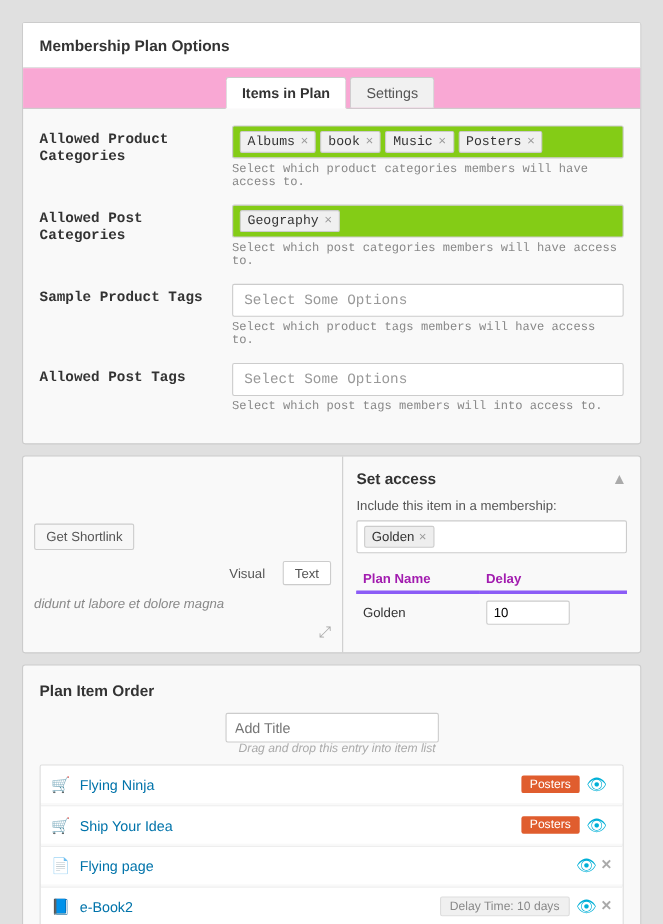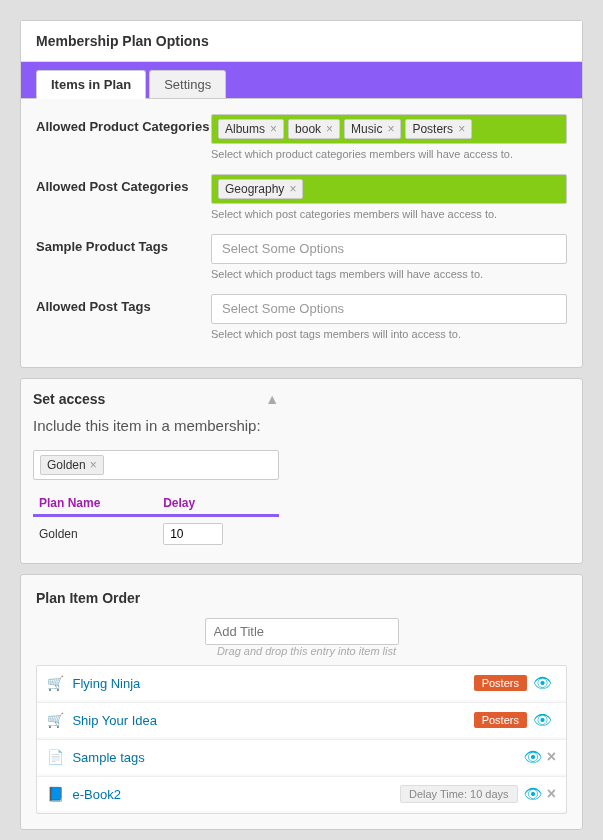--- a/index.html
+++ b/index.html
@@ -25,24 +25,25 @@
       padding: 12px 15px;
       font-size: 14px;
       font-weight: bold;
       border-bottom: 1px solid #ddd;
       color: #333;
     }
 
     
     .tabs {
       display: flex;
-      background: #8b5cf6;
+      background: #f9a8d4;
       border-bottom: 1px solid #ccc;
       padding: 8px 15px 0;
       gap: 0;
+      justify-content: center;
     }
     .tab {
       padding: 6px 14px;
       font-size: 13px;
       cursor: pointer;
       border: 1px solid #ccc;
       border-bottom: none;
       background: #f1f1f1;
       color: #555;
       border-radius: 3px 3px 0 0;
@@ -58,20 +59,21 @@
 
     
     .form-section {
       padding: 15px 15px 5px;
     }
 
     .form-row {
       display: flex;
       align-items: flex-start;
       margin-bottom: 14px;
+      font-family: Liberation Mono, monospace;
     }
 
     .form-label {
       width: 175px;
       font-weight: bold;
       font-size: 13px;
       padding-top: 5px;
       flex-shrink: 0;
       color: #333;
     }
@@ -216,23 +218,23 @@
       color: #333;
     }
 
     .collapse-btn {
       color: #aaa;
       cursor: pointer;
       font-size: 14px;
     }
 
     .access-label {
-      font-size: 15px;
+      font-size: 12px;
       color: #555;
-      margin-bottom: 16px;
+      margin-bottom: 6px;
     }
 
     .membership-tags {
       border: 1px solid #ccc;
       background: #fff;
       border-radius: 2px;
       padding: 4px 6px;
       display: flex;
       flex-wrap: wrap;
       gap: 4px;
@@ -266,21 +268,21 @@
     }
 
     .plan-table td {
       padding: 6px 6px;
       font-size: 12px;
     }
 
     .delay-input {
       border: 1px solid #ccc;
       padding: 3px 6px;
-      width: 60px;
+      width: 76px;
       font-size: 12px;
       border-radius: 2px;
     }
 
     
     .plan-order-panel {
       background: #f9f9f9;
       border: 1px solid #ccc;
       border-radius: 3px;
       padding: 15px;
@@ -431,20 +433,31 @@
       <div class="form-field">
         <div class="select-placeholder">Select Some Options</div>
         <div class="field-hint" style="margin-bottom:8px;">Select which post tags members will into access to.</div>
       </div>
     </div>
 
   </div>
 </div>
 
 <div class="split-panel">
+  <div class="split-left">
+    <button class="shortlink-btn">Get Shortlink</button>
+    <div class="editor-tabs">
+      <span class="editor-tab">Visual</span>
+      <span class="editor-tab active">Text</span>
+    </div>
+    <div class="editor-content">didunt ut labore et dolore magna</div>
+    <div class="expand-icon">
+      <span>⤢</span>
+    </div>
+  </div>
 
   <div class="split-right">
     <div class="set-access-header">
       <span class="set-access-title">Set access</span>
       <span class="collapse-btn">▲</span>
     </div>
     <div class="access-label">Include this item in a membership:</div>
     <div class="membership-tags">
       <span class="membership-tag">
         <span>Golden</span>
@@ -489,21 +502,21 @@
 
     <div class="plan-item">
       <span class="item-icon">🛒</span>
       <span class="item-name">Ship Your Idea</span>
       <span class="item-badge">Posters</span>
       <span class="item-eye">👁</span>
     </div>
 
     <div class="plan-item">
       <span class="item-icon">📄</span>
-      <span class="item-name">Sample tags</span>
+      <span class="item-name">Flying page</span>
       <span class="item-eye">👁</span>
       <span class="item-close">×</span>
     </div>
 
     <div class="plan-item">
       <span class="item-icon">📘</span>
       <span class="item-name">e-Book2</span>
       <span class="item-delay">Delay Time: 10 days</span>
       <span class="item-eye">👁</span>
       <span class="item-close">×</span>

